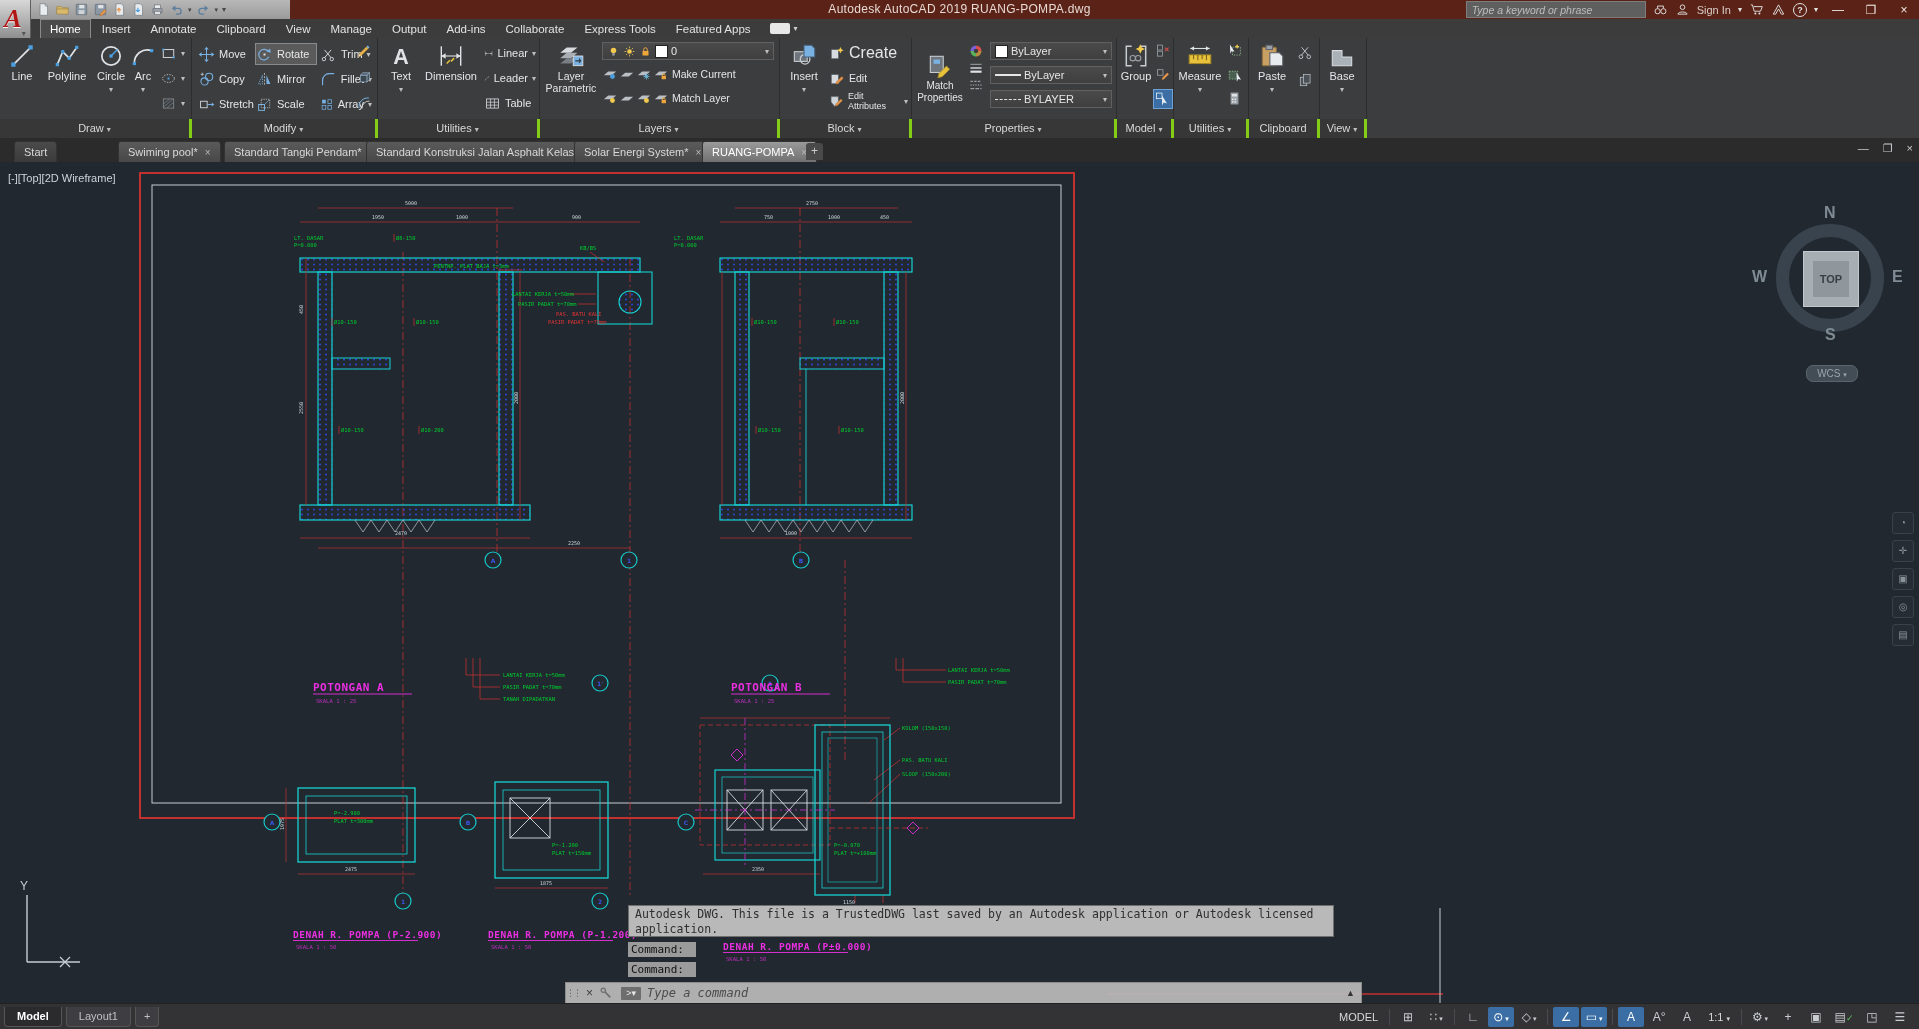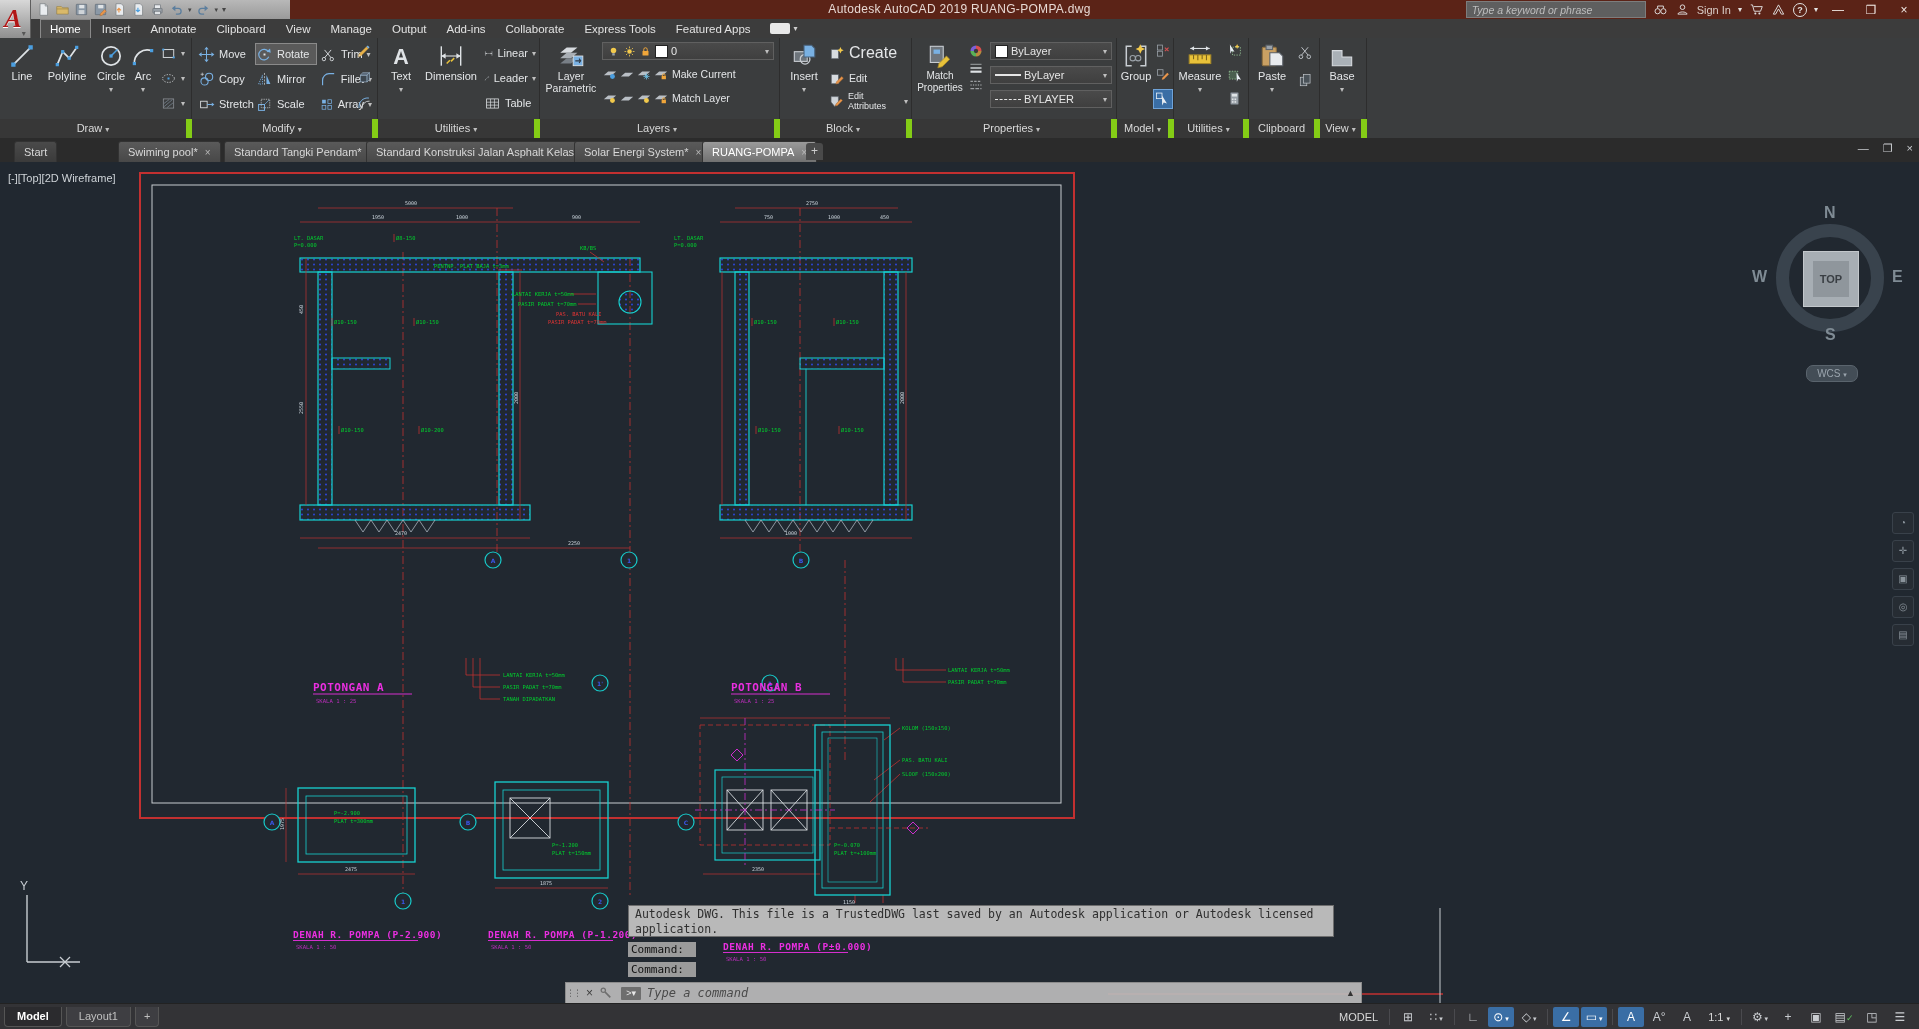--- a/index.html
+++ b/index.html
@@ -21,21 +21,21 @@
   
   .menurow{left:0;top:19px;width:1919px;height:19px;background:#3c3c3c;display:flex;align-items:center;padding-left:40px;box-sizing:border-box;gap:2px;}
   .mtab{padding:1px 9px;font-size:11.5px;color:#e2e2e2;height:16px;line-height:16px;}
   .mtab.active{background:#4b4b4b;border:1px solid #8a8a8a;border-bottom:none;color:#fff;}
   .ribtoggle{width:20px;height:11px;background:#e8e8e8;border-radius:2px;margin-left:8px;}
   .ribtoggle-caret{color:#cfcfcf;font-size:8px;margin-left:2px;}
   
   .ribbon{left:0;top:38px;width:1919px;height:100px;background:#3b3d3e;border-bottom:1px solid #2a2a2a;}
   .panel{position:absolute;top:0;height:81px;border-right:1px solid #2d2d2d;box-sizing:border-box;}
   .plabelrow{position:absolute;top:81px;left:0;width:1367px;height:19px;}
-  .plabel{position:absolute;top:0;height:19px;line-height:19px;text-align:center;font-size:11px;color:#d9d9d9;border-right:6px solid #84cc16;box-sizing:border-box;background:#373737;}
+  .plabel{position:absolute;top:0;height:19px;line-height:19px;text-align:center;font-size:11px;color:#d9d9d9;border-right:3px solid #84cc16;box-sizing:border-box;background:#373737;}
   .caret{font-size:8px;color:#bfbfbf;}
   .bigbtn{position:absolute;width:46px;text-align:center;color:#e4e6e8;font-size:11px;}
   .bigbtn svg{display:block;margin:2px auto 0;}
   .bigbtn .bl{display:block;line-height:12px;}
   .smbtn{position:absolute;height:20px;display:flex;align-items:center;gap:4px;font-size:11px;color:#e4e6e8;}
   .smbtn svg{width:17px;height:17px;}
   .hl{background:#5a5a5a;outline:1px solid #8a8a8a;}
   .combo{position:absolute;height:18px;background:linear-gradient(#4a4a4a,#3f3f3f);border:1px solid #606060;display:flex;align-items:center;gap:3px;padding:0 4px;box-sizing:border-box;color:#e6e6e6;font-size:11px;}
   .combo .flex1{flex:1;}
   .swatch{width:11px;height:11px;background:#fff;border:1px solid #222;}
@@ -752,21 +752,21 @@
     <div class="smbtn" style="left:48px;top:53px;width:80px;font-size:9px">
         <svg width="15" height="15">
           <use href="#s-shieldpencil"></use>
         </svg>
         <span>Edit Attributes</span>
         <span class="caret">▾</span>
       </div>
   </div>
 
   <div class="panel" style="left:912px;width:205px">
-    <div class="bigbtn" style="left:2px;top:2px;width:52px">
+    <div class="bigbtn" style="left:2px;top:12px;width:52px">
         <svg width="28" height="28">
           <use href="#s-matchprops"></use>
         </svg>
         <span class="bl" style="font-size:10px">Match Properties</span>
       </div>
     <div class="minicol" style="position:absolute;left:56px;top:4px">
       <svg>
           <use href="#s-wheel"></use>
         </svg>
       <svg>

